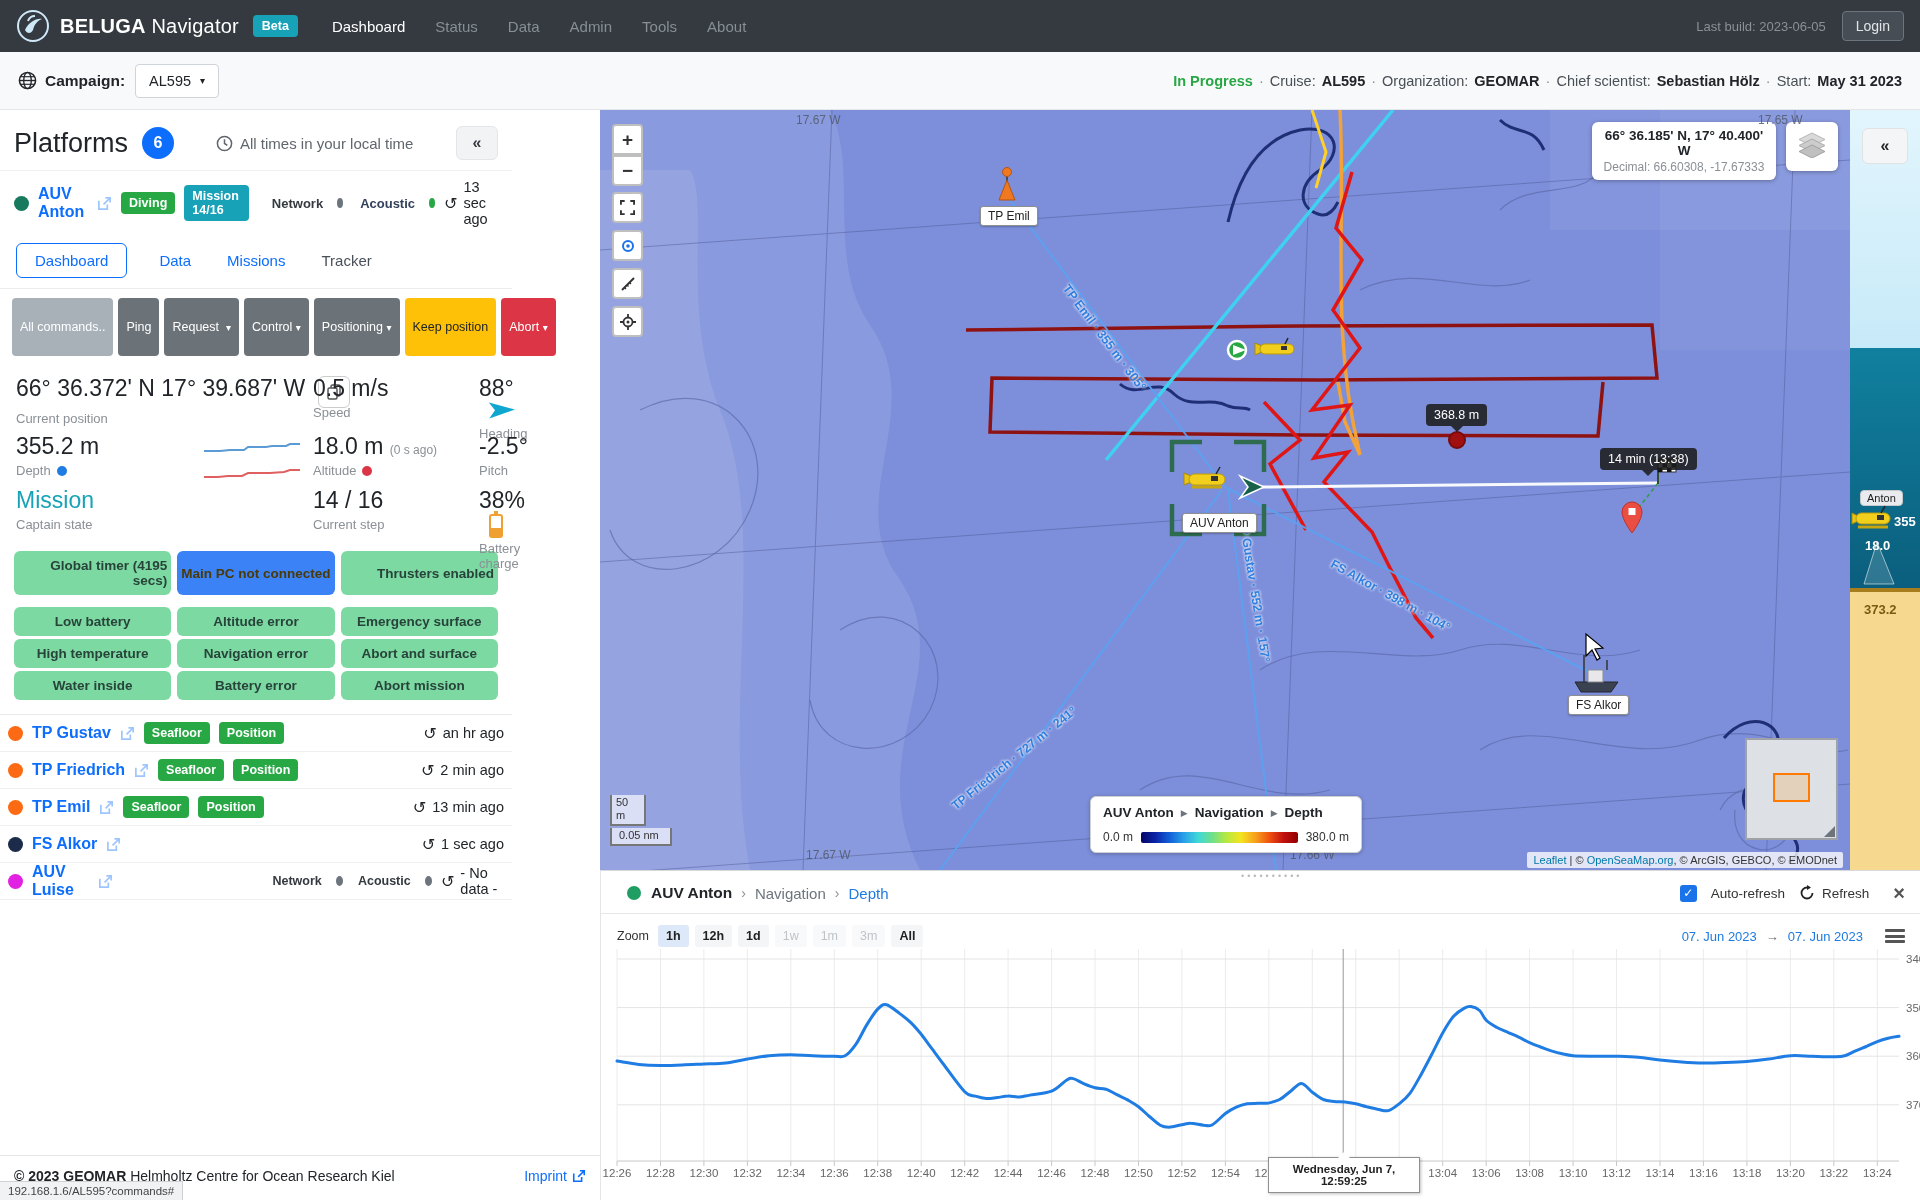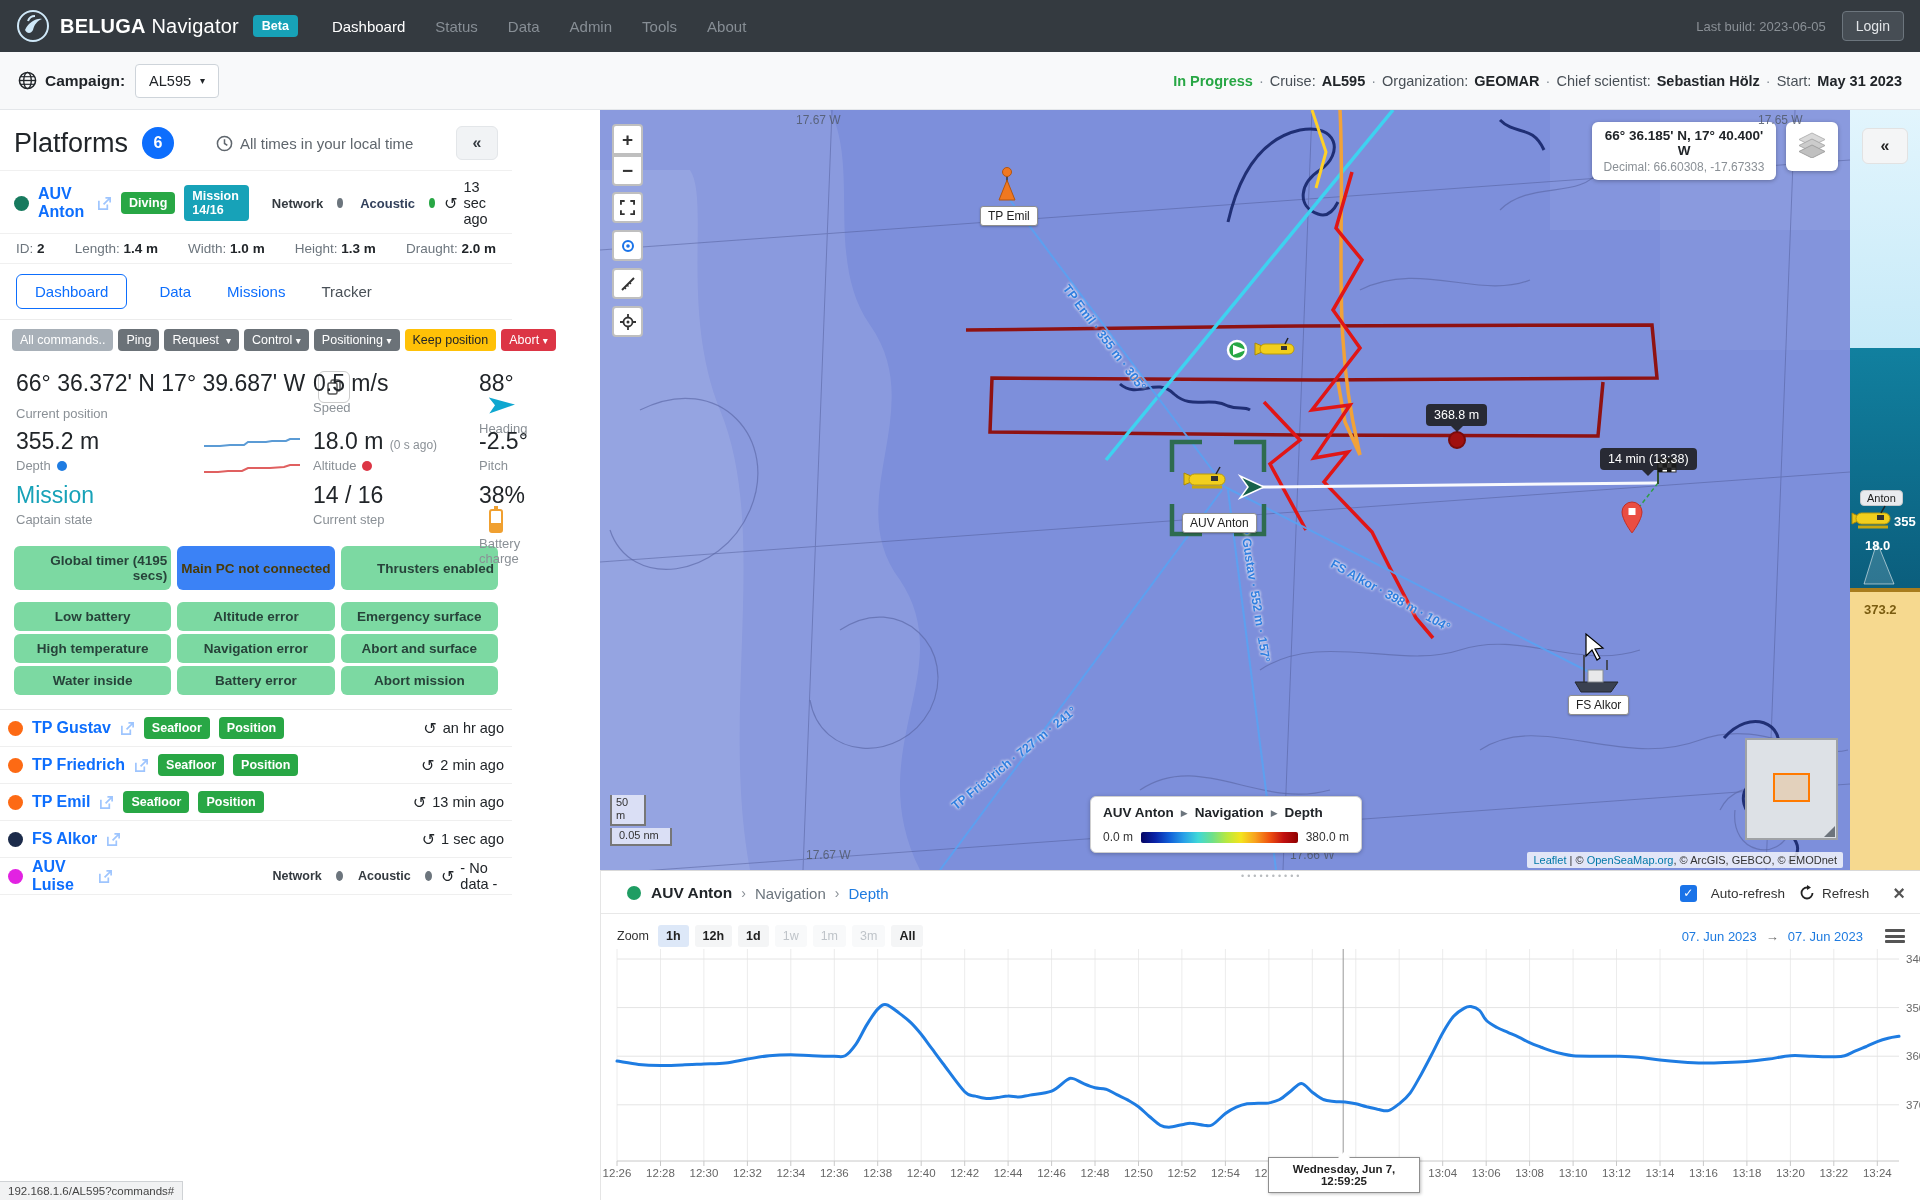--- a/index.html
+++ b/index.html
@@ -53,21 +53,21 @@
   .ago { margin-left:auto; font-size:14.5px; color:#212529; display:flex; gap:6px; align-items:center; }
   .hist-ic { font-size:16px; }
   .specs-row { display:flex; justify-content:space-between; padding:7px 16px; font-size:13.5px; color:#6c757d;
     border-top:1px solid #f0f0f0; border-bottom:1px solid #f0f0f0; }
   .specs-row b { color:#212529; }
   .tabs-row { display:flex; align-items:center; gap:28px; padding:10px 16px; }
   .tab { font-size:15px; color:#0d6efd; cursor:pointer; padding:8px 4px; }
   .tab.active { border:1px solid #0d6efd; border-radius:6px; padding:8px 18px; }
   .tab.muted { color:#495057; }
   .cmd-row { display:flex; gap:5px; padding:9px 12px; border-top:1px solid #ececec; }
-  .cmd { border:none; border-radius:4px; color:#fff; font-size:12.5px; padding:4px 8px; cursor:pointer; white-space:nowrap; }
+  .cmd { border:none; border-radius:4px; color:#fff; font-size:12.5px; padding:22px 8px; cursor:pointer; white-space:nowrap; }
   .cmd.light { background:#a8b0b8; }
   .cmd.gray { background:#6b7278; }
   .cmd.amber { background:#ffc107; color:#212529; }
   .cmd.red { background:#dc3545; }
   .caret { font-size:10px; }
   .tele-grid { position:relative; padding:6px 0 0 0; }
   .tval { font-size:23px; color:#212529; }
   .tval small { font-size:12px; color:#8a9096; }
   .tlab { font-size:13px; color:#8a9096; margin-top:3px; display:flex; align-items:center; gap:6px; }
   .tlab .mini-dot { margin-left:0; }
@@ -266,27 +266,20 @@
     <span class="net-lbl">Network</span>
     <span class="mini-dot" style="background:#6c757d"></span>
     <span class="net-lbl ac">Acoustic</span>
     <span class="mini-dot" style="background:#28a745"></span>
     <span class="ago">
         <span class="hist-ic">↺</span>
         <span>13 sec ago</span>
       </span>
   </div>
 
-  <div class="specs-row">
-    <span><span>ID:</span> <b>2</b></span>
-    <span><span>Length:</span> <b>1.4 m</b></span>
-    <span><span>Width:</span> <b>1.0 m</b></span>
-    <span><span>Height:</span> <b>1.3 m</b></span>
-    <span><span>Draught:</span> <b>2.0 m</b></span>
-  </div>
 
   <div class="tabs-row">
     <span class="tab active">Dashboard</span>
     <span class="tab">Data</span>
     <span class="tab">Missions</span>
     <span class="tab muted">Tracker</span>
   </div>
 
   <div class="cmd-row">
     <button class="cmd light">All commands..</button>
@@ -455,20 +448,30 @@
       <span class="mini-dot" style="background:#6c757d"></span>
       <span class="net-lbl" style="margin-left:6px; font-size:12.5px">Acoustic</span>
       <span class="mini-dot" style="background:#6c757d"></span>
       <span class="ago">
           <span class="hist-ic">↺</span>
           <span>- No data -</span>
         </span>
     </div>
   </div>
 
+  <div class="sb-footer">
+    <span><b>© 2023 GEOMAR</b><span> Helmholtz Centre for Ocean Research Kiel</span></span>
+    <span class="imprint">
+      <span>Imprint</span>
+      <svg width="14" height="14" viewBox="0 0 16 16">
+          <path d="M2,5 V14 H11 V9" fill="none" stroke="#0d6efd" stroke-width="1.8"></path>
+          <path d="M7,9 L14,2 M9,2 H14 V7" fill="none" stroke="#0d6efd" stroke-width="1.8"></path>
+        </svg>
+    </span>
+  </div>
 </div>
 
 <div id="statusbar">192.168.1.6/AL595?commands#</div>
 
 <div id="map">
   <svg width="1250" height="760" viewBox="0 0 1250 760" style="position:absolute; left:0; top:0;">
 
     <path d="M0,0 L0,760 L320,760 C260,640 360,560 300,470 C240,390 330,300 270,215 C225,150 260,60 230,0 Z" fill="rgba(255,255,255,.10)"></path>
     <path d="M0,60 L0,760 L150,760 C120,600 170,420 120,300 C80,200 110,90 90,60 Z" fill="rgba(255,255,255,.10)"></path>
     <rect x="950" y="0" width="300" height="120" fill="rgba(255,255,255,.06)"></rect>

